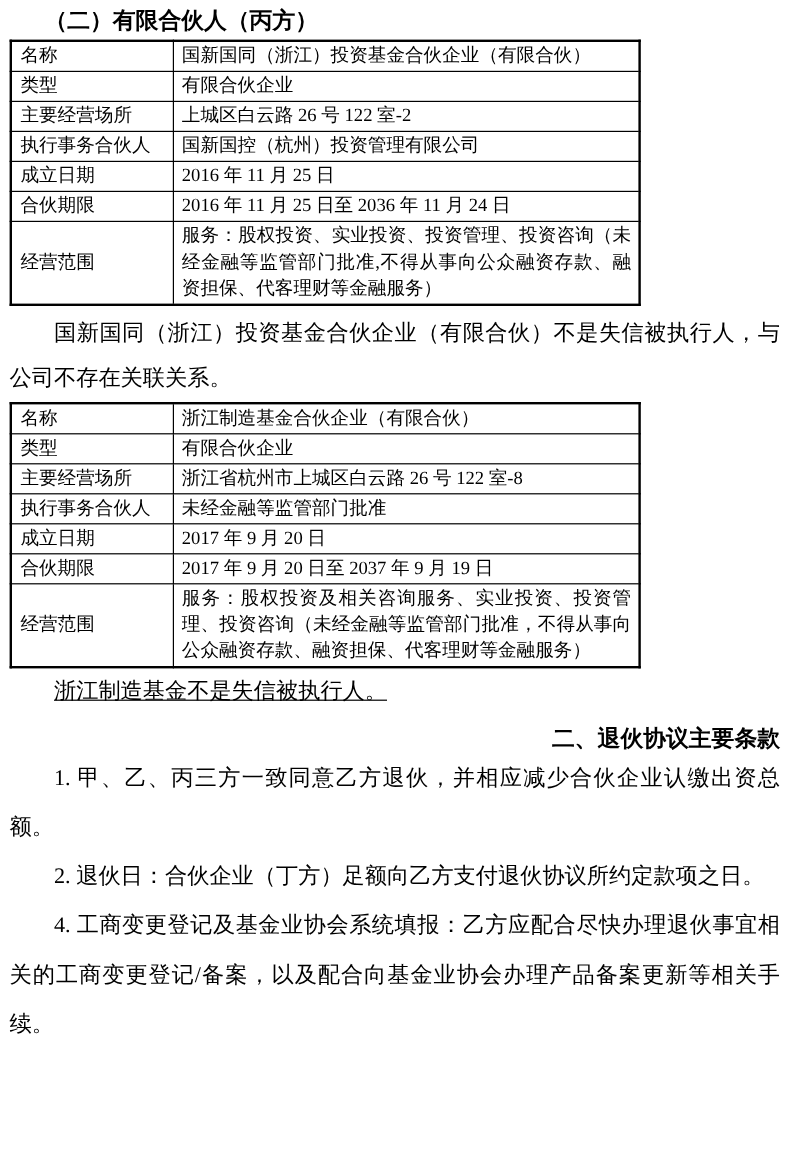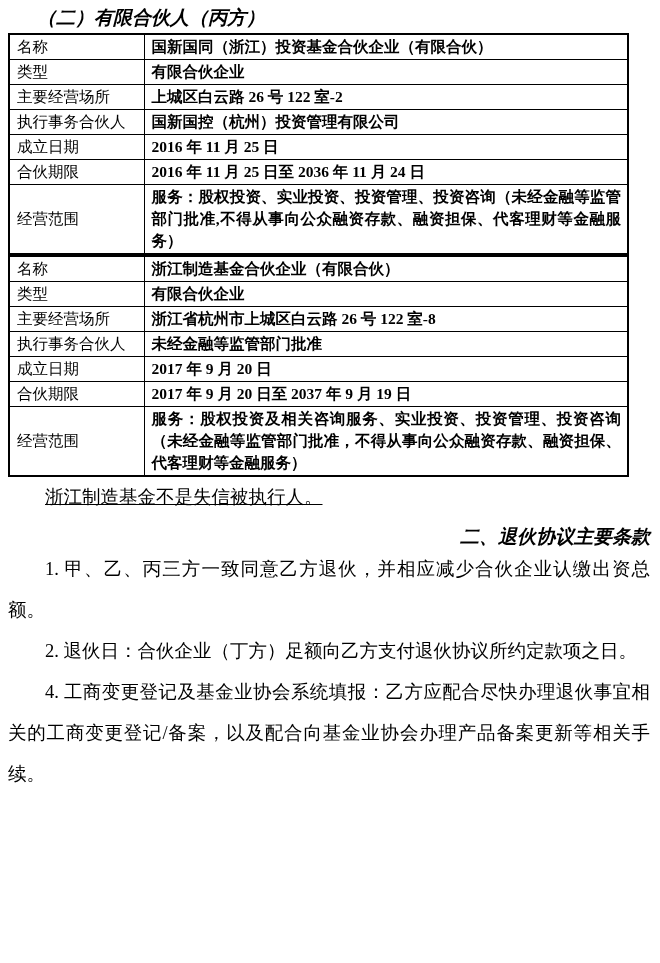--- a/index.html
+++ b/index.html
@@ -15,42 +15,41 @@
   .page {
     width: 660px;
     height: 963px;
     padding: 5px 10px 0 8px;
   }
   .doc-heading {
     font-size: 19px;
     font-weight: bold;
     line-height: 21px;
     margin: 0;
-    font-style: italic;
   }
   .h-paren { text-indent: 29px; margin: 2px 0 5px 0; }
   .h-terms { text-indent: 40px; margin: 9px 0 2px 0; text-align: right; }
 
   table.info {
-    width: 621px;
+    width: 526px;
     border-collapse: collapse;
     border: 2px solid #000;
     table-layout: fixed;
     margin: 0;
   }
   table.info td {
     border: 1px solid #000;
     font-size: 15.5px;
     line-height: 22px;
     padding: 1px 6px 1px 7px;
     vertical-align: middle;
     word-break: break-all;
   }
   td.cell-label { }
-  td.cell-value { text-align: justify; font-weight: bold; }
+  td.cell-value { text-align: justify; }
 
   .para {
     font-size: 18.5px;
     line-height: 38px;
     text-align: justify;
     text-indent: 37px;
     margin: 0;
     word-break: break-all;
   }
   .note-c { margin-top: 4px; }
@@ -101,20 +100,21 @@
         <td class="cell-label">合伙期限</td>
         <td class="cell-value">2016 年 11 月 25 日至 2036 年 11 月 24 日</td>
       </tr>
       <tr>
         <td class="cell-label">经营范围</td>
         <td class="cell-value">服务：股权投资、实业投资、投资管理、投资咨询（未经金融等监管部门批准,不得从事向公众融资存款、融资担保、代客理财等金融服务）</td>
       </tr>
     </tbody>
   </table>
 
+  <p class="para note-c">国新国同（浙江）投资基金合伙企业（有限合伙）不是失信被执行人，与公司不存在关联关系。</p>
 
 
   <table class="info">
     <colgroup>
         <col style="width:135px">
         <col>
       </colgroup>
     <tbody>
       <tr>
         <td class="cell-label">名称</td>

